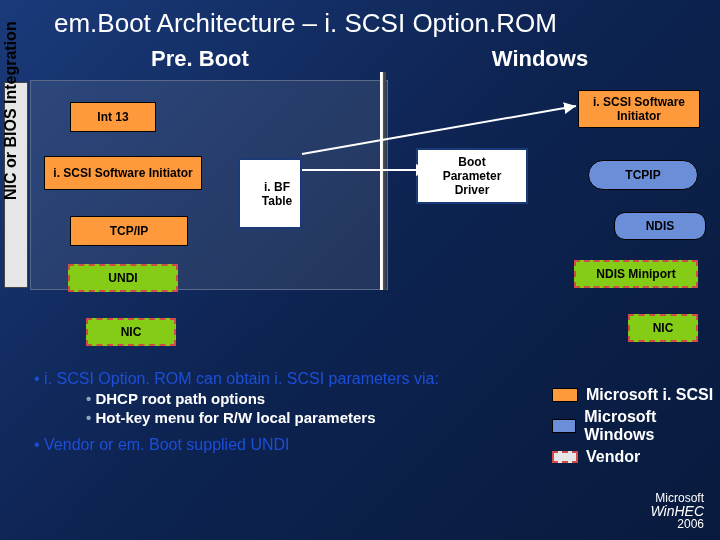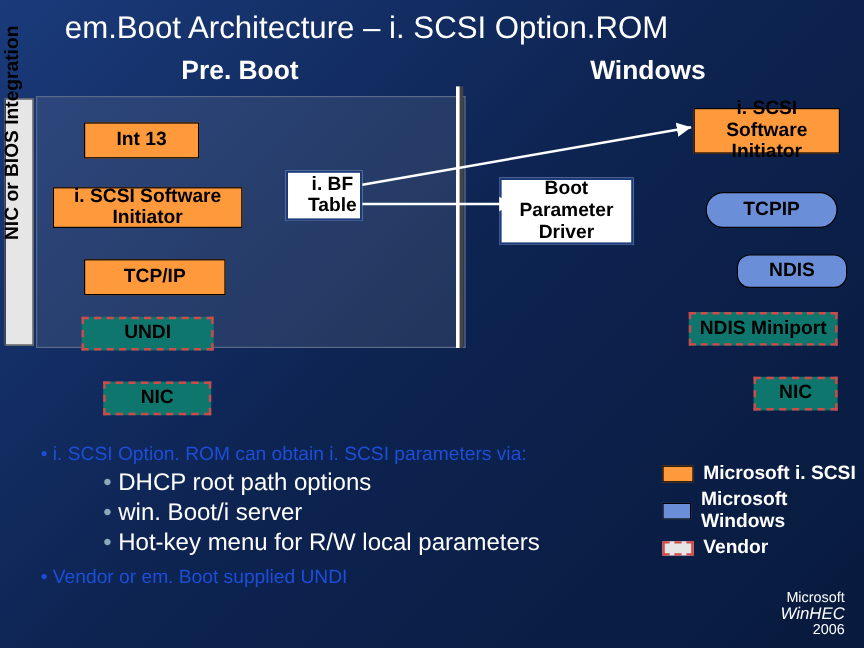--- a/index.html
+++ b/index.html
@@ -48,38 +48,38 @@
     border: 1px solid #5a6a88;
   }
   .divider {
     position:absolute;
     left: 380px; top: 72px;
     width: 6px; height: 218px;
     background: linear-gradient(90deg,#fff 40%,#444 60%);
   }
   .box {
     position: absolute;
-    font-size: 16px; font-weight: bold;
+    font-size: 12px; font-weight: bold;
     color: #000;
     display:flex; align-items:center; justify-content:center;
     text-align:center;
     padding: 2px 4px;
   }
   .orange { background:#ff9a3c; border:1px solid #000; }
   .navy   { background:#fff; border:2px solid #1a3a7a; }
   .blue   { background:#6a8ed8; border:1px solid #000; }
-  .gray   { background:#0f766e; border:2px dashed #d04a4a; }
+  .gray   { background:#84cc16; border:2px dashed #d04a4a; }
   .bullets {
     position:absolute;
     left: 34px; top: 370px;
     width: 660px;
     font-size: 16px;
   }
   .b1 { margin: 0 0 2px 0; font-weight: normal; color:#1d4ed8; }
-  .sub { margin-left: 52px; font-size: 20px; line-height: 1.25; }
+  .sub { margin-left: 52px; font-size: 15px; line-height: 1.25; font-weight: bold; }
   .sub div::before { content:"• "; color:#8ab; }
   .b2 { margin-top:8px; }
   .legend {
     position:absolute;
     left: 552px; top: 386px;
     font-size: 16px; font-weight: bold;
   }
   .legend div { display:flex; align-items:center; gap:8px; margin-bottom:4px;}
   .sw { width:26px; height:14px; border:1px solid #000; }
   .sw.o{background:#ff9a3c;} .sw.b{background:#6a8ed8;} .sw.g{background:#e6e6e6;border:2px dashed #d04a4a;height:12px;}
@@ -99,23 +99,23 @@
 <div class="columns">
   <div class="col-h">Pre. Boot</div>
   <div class="col-h">Windows</div>
 </div>
 
 <div class="preboot-zone"></div>
 <div class="v-label-bg"></div>
 <div class="v-label">NIC or BIOS Integration</div>
 <div class="divider"></div>
 
-<div class="box orange" style="left:70px; top:102px; width:96px; height:30px;">Int 13</div>
+<div class="box orange" style="left:70px; top:102px; width:86px; height:30px;">Int 13</div>
 <div class="box orange" style="left:44px; top:156px; width:158px; height:34px;">i. SCSI Software Initiator</div>
-<div class="box navy" style="left:238px; top:142px; width:64px; height:42px; white-space:pre-line;padding-left:18px;">i. BF
+<div class="box navy" style="left:238px; top:158px; width:64px; height:71px; white-space:pre-line;padding-left:18px;">i. BF
 Table</div>
 <div class="box orange" style="left:70px; top:216px; width:118px; height:30px;">TCP/IP</div>
 <div class="box gray" style="left:68px; top:264px; width:110px; height:28px;">UNDI</div>
 <div class="box gray" style="left:86px; top:318px; width:90px; height:28px;">NIC</div>
 
 <div class="box orange" style="left:578px; top:90px; width:122px; height:38px;">i. SCSI Software Initiator</div>
 <div class="box navy" style="left:416px; top:148px; width:112px; height:56px; white-space:pre-line;">Boot
 Parameter
 Driver</div>
 <div class="box blue" style="left:588px; top:160px; width:110px; height:30px;border-radius:15px;">TCPIP</div>
@@ -137,21 +137,20 @@
         <path d="M0,0 L6,3 L0,6 Z" fill="#fff"></path>
       </marker>
     </defs>
   <line x1="2" y1="60" x2="276" y2="12" stroke="#fff" stroke-width="2" marker-end="url(#ah2)"></line>
 </svg>
 
 <div class="bullets">
   <div class="b1">• <span>i. SCSI Option. ROM can obtain i. SCSI parameters via:</span></div>
   <div class="sub">
     <div>DHCP root path options</div>
-    <div>win. Boot/i server</div>
     <div>Hot-key menu for R/W local parameters</div>
   </div>
   <div class="b1 b2">• <span>Vendor or em. Boot supplied UNDI</span></div>
 </div>
 
 <div class="legend">
   <div>
       <span class="sw o"></span>
       <span>Microsoft i. SCSI</span>
     </div>

